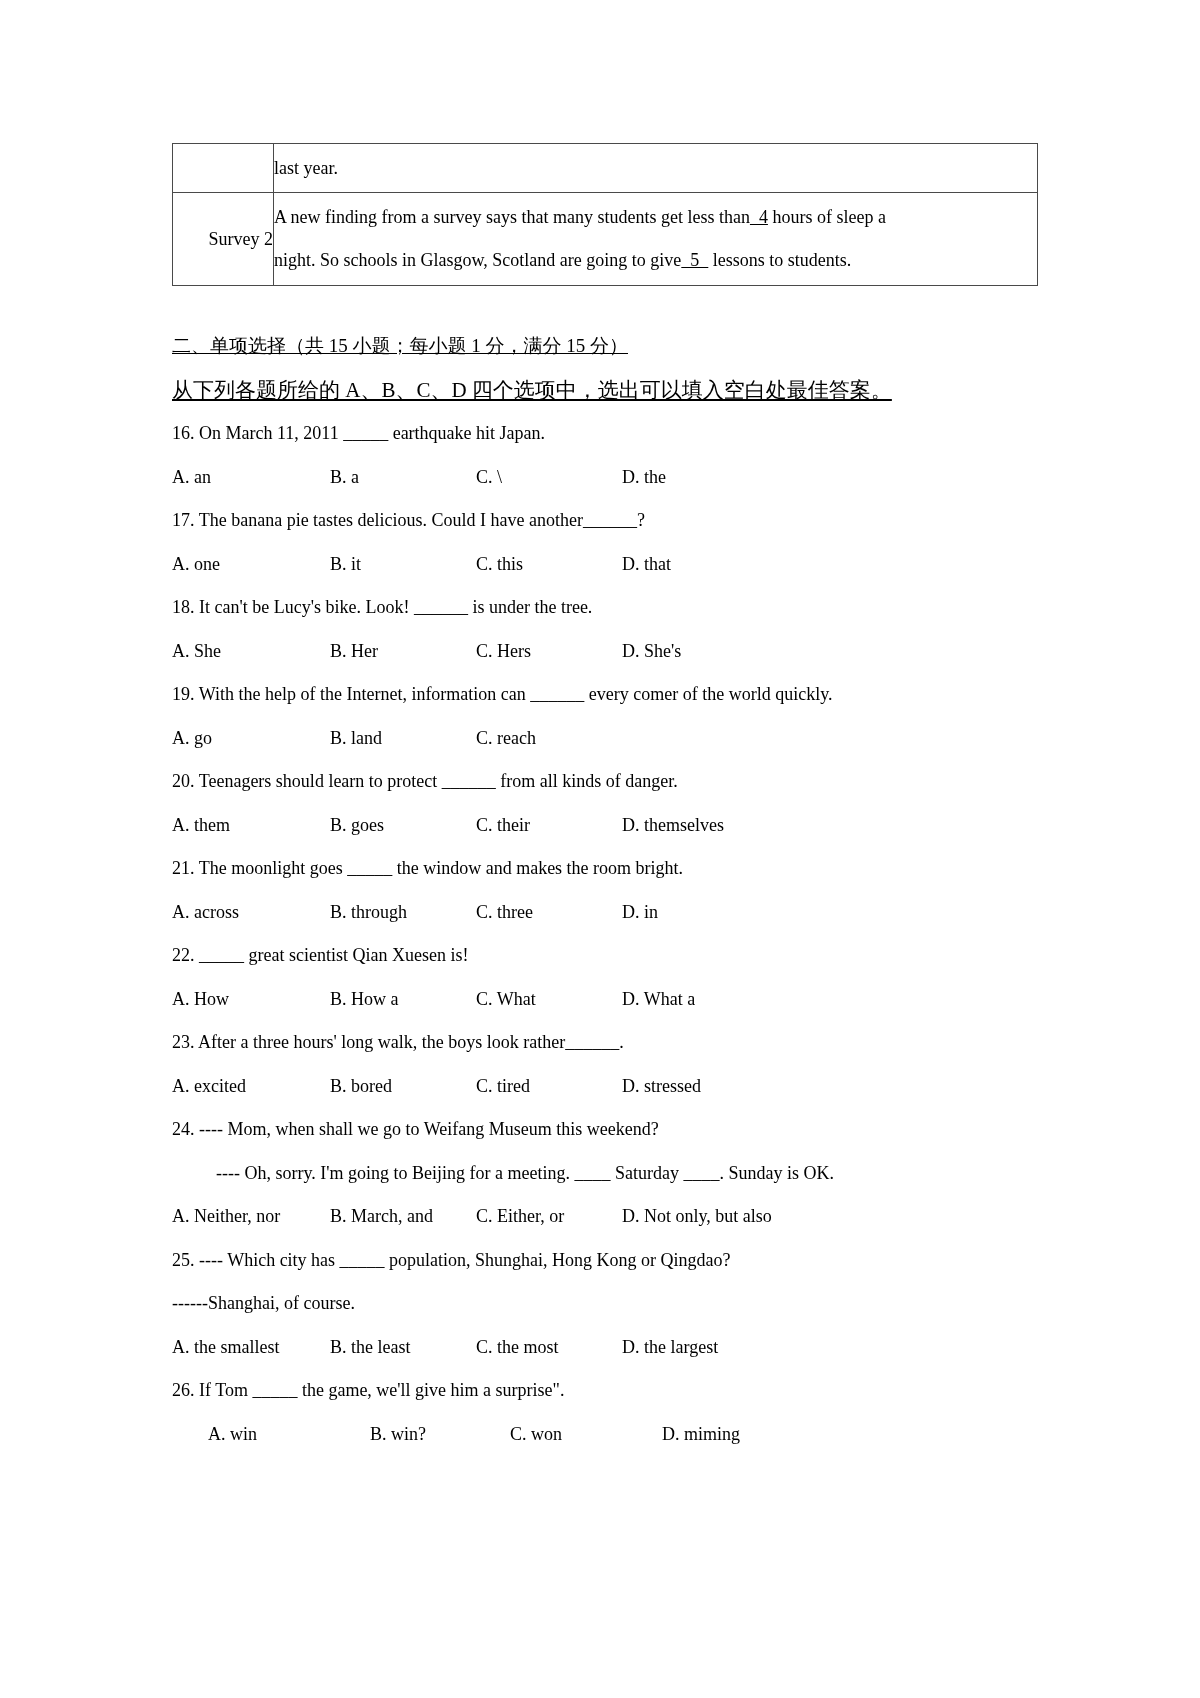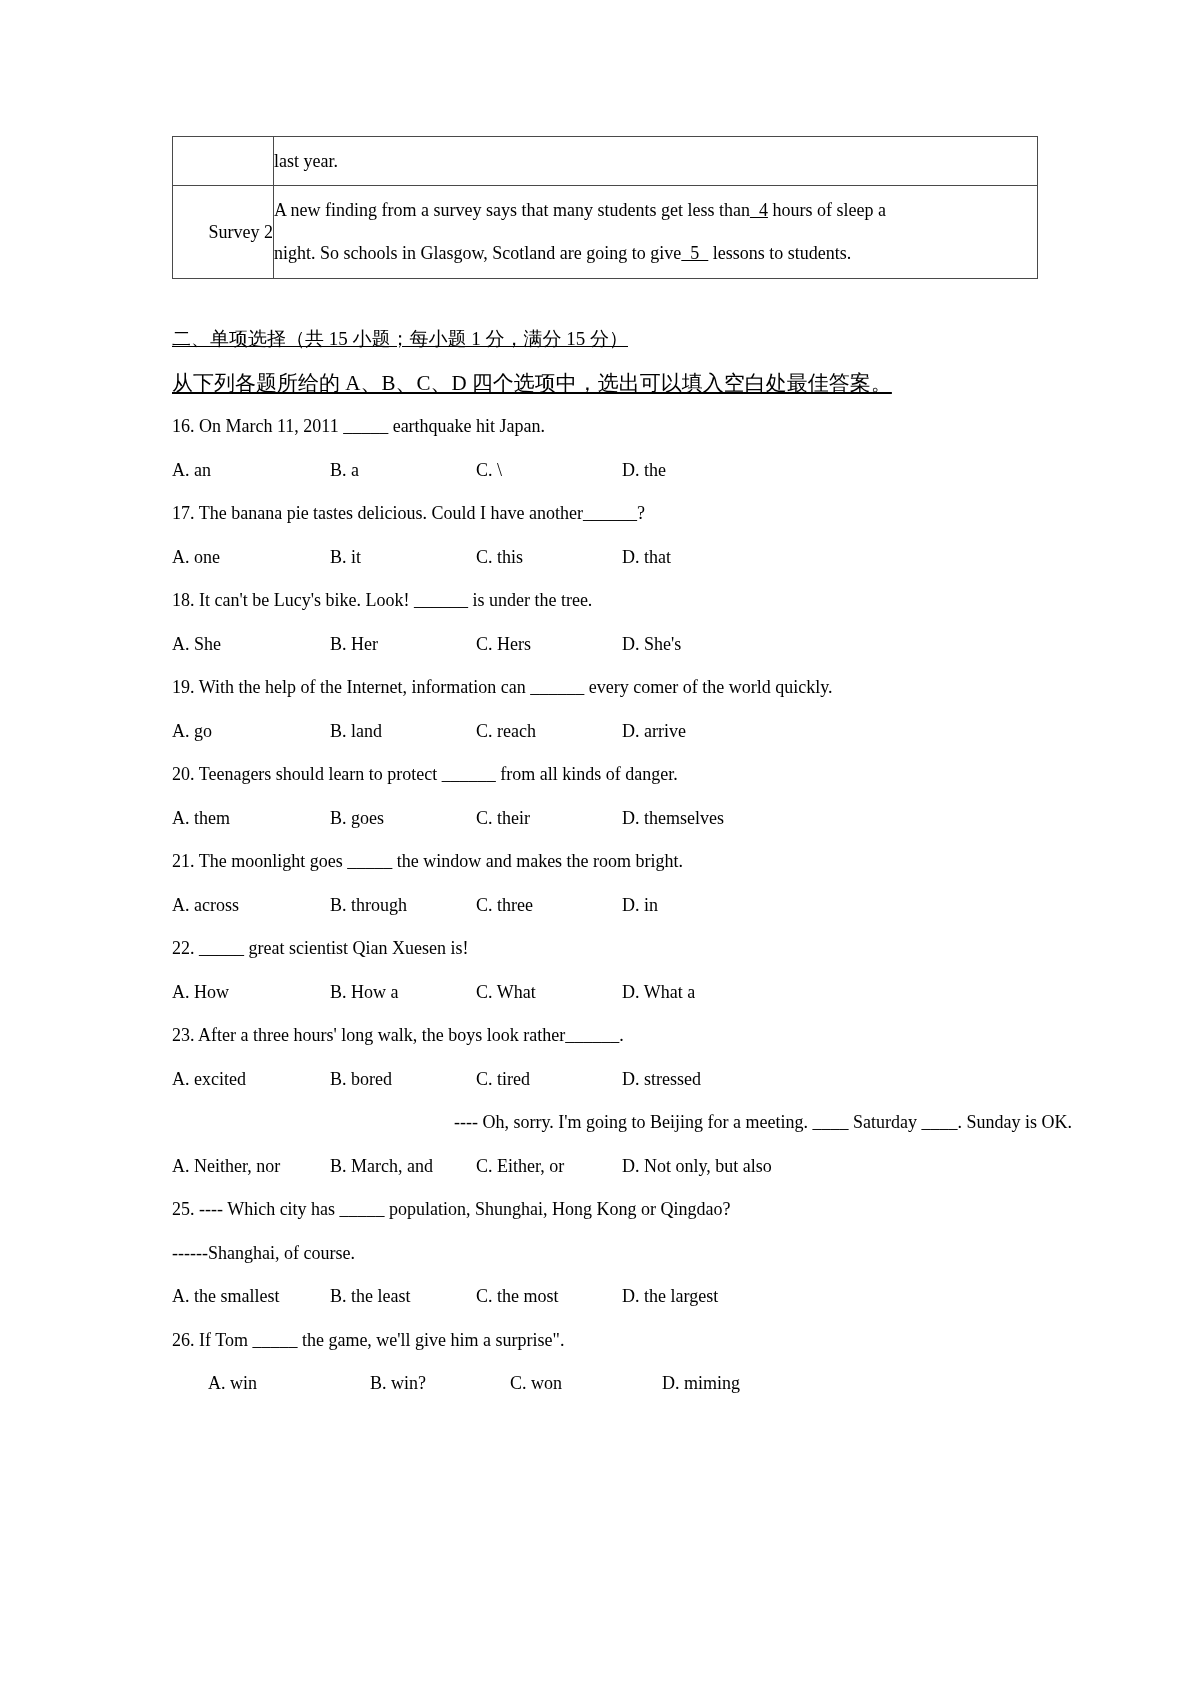--- a/index.html
+++ b/index.html
@@ -12,21 +12,21 @@
     height: 1698px;
     position: relative;
     font-family: "Liberation Serif", "DejaVu Serif", serif;
     font-size: 18px;
     color: #000000;
     overflow: hidden;
   }
   .page {
     position: absolute;
     left: 172px;
-    top: 136px;
+    top: 143px;
     width: 900px;
   }
   
   table.survey {
     border-collapse: collapse;
     width: 866px;
     table-layout: fixed;
   }
   table.survey td {
     border: 1px solid #4a4a4a;
@@ -68,21 +68,21 @@
   .line {
     line-height: 43.5px;
     white-space: pre-wrap;
   }
   .options {
     display: grid;
     grid-template-columns: 158px 146px 146px auto;
     line-height: 43.5px;
   }
   .opt { white-space: pre; }
-  .indent1 { padding-left: 44px; text-align: right; }
+  .indent1 { padding-left: 44px; }
   .options.indent2 {
     padding-left: 36px;
     grid-template-columns: 162px 140px 152px auto;
   }
 </style>
 </head>
 <body>
 
 <div class="page">
 
@@ -136,21 +136,20 @@
       <span class="opt">D. She's</span>
     </div>
   </div>
 
   <div>
     <div class="line">19. With the help of the Internet, information can ______ every comer of the world quickly.</div>
     <div class="options">
       <span class="opt">A. go</span>
       <span class="opt">B. land</span>
       <span class="opt">C. reach</span>
-      <span class="opt">D. arrive</span>
     </div>
   </div>
 
   <div>
     <div class="line">20. Teenagers should learn to protect ______ from all kinds of danger.</div>
     <div class="options">
       <span class="opt">A. them</span>
       <span class="opt">B. goes</span>
       <span class="opt">C. their</span>
       <span class="opt">D. themselves</span>
@@ -181,20 +180,21 @@
     <div class="line">23. After a three hours' long walk, the boys look rather______.</div>
     <div class="options">
       <span class="opt">A. excited</span>
       <span class="opt">B. bored</span>
       <span class="opt">C. tired</span>
       <span class="opt">D. stressed</span>
     </div>
   </div>
 
   <div>
+    <div class="line">24. ---- Mom, when shall we go to Weifang Museum this weekend?</div>
     <div class="line indent1">---- Oh, sorry. I'm going to Beijing for a meeting. ____ Saturday ____. Sunday is OK.</div>
     <div class="options">
       <span class="opt">A. Neither, nor</span>
       <span class="opt">B. March, and</span>
       <span class="opt">C. Either, or</span>
       <span class="opt">D. Not only, but also</span>
     </div>
   </div>
 
   <div>

